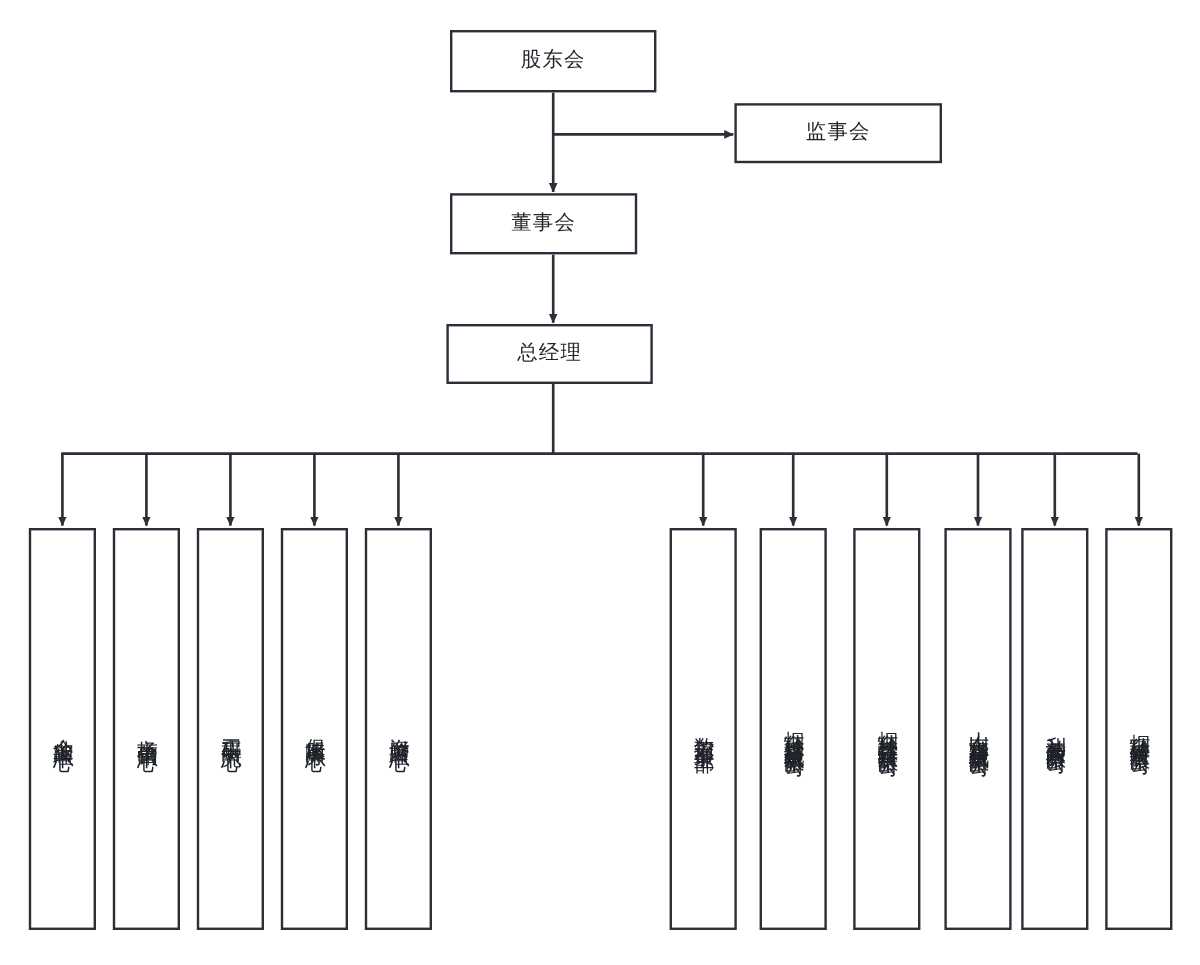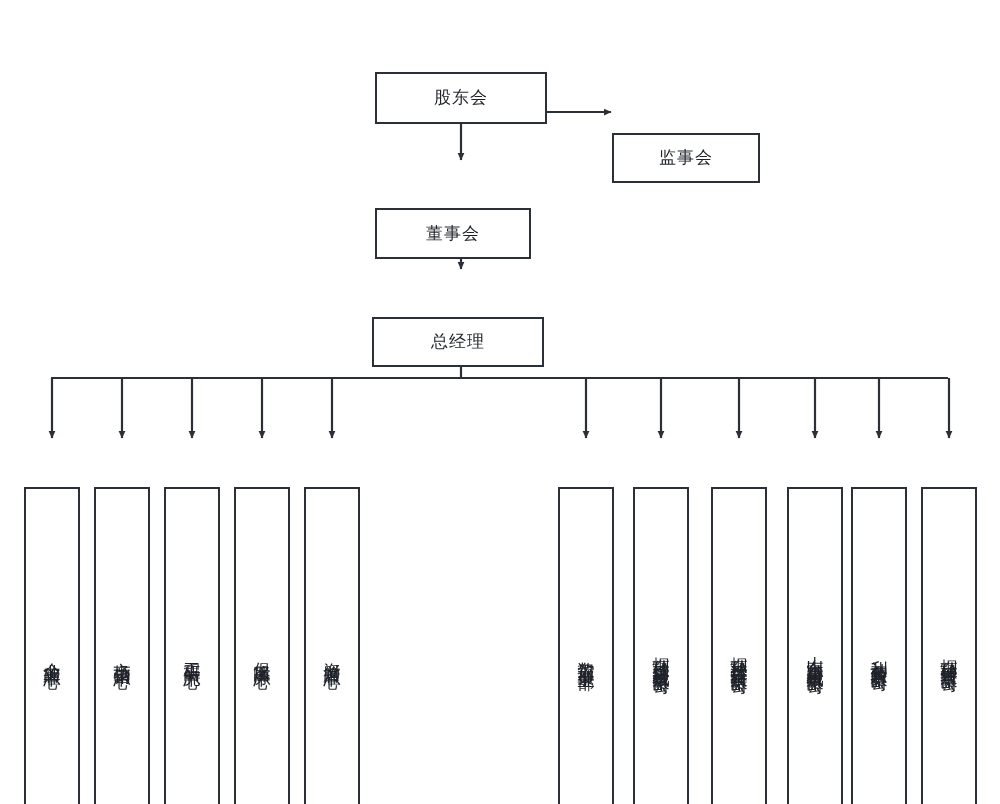--- a/index.html
+++ b/index.html
@@ -26,21 +26,20 @@
   }
   .node-box {
     position: absolute;
     box-sizing: border-box;
     background: #ffffff;
     border: 2px solid #2b2f38;
     display: flex;
     align-items: center;
     justify-content: center;
     z-index: 2;
-    margin-top: 47px;
   }
   .node-label {
     color: #1f2329;
     font-size: 17px;
     line-height: 1.38;
     letter-spacing: 1px;
     text-align: center;
     white-space: nowrap;
   }
   .node-box.vertical .node-label {
@@ -81,21 +80,21 @@
         <line x1="815" y1="378" x2="815" y2="438" marker-end="url(#arrowhead)"></line>
         <line x1="879" y1="378" x2="879" y2="438" marker-end="url(#arrowhead)"></line>
         <line x1="949" y1="378" x2="949" y2="438" marker-end="url(#arrowhead)"></line>
       </g>
   </svg>
 
   <div class="node-box" style="left: 375px; top: 25px; width: 172px; height: 52px;">
     <span class="node-label">股东会</span>
   </div>
 
-  <div class="node-box" style="left: 612px; top: 86px; width: 148px; height: 50px;">
+  <div class="node-box" style="left: 612px; top: 86px; width: 173px; height: 50px;">
     <span class="node-label">监事会</span>
   </div>
 
   <div class="node-box" style="left: 375px; top: 161px; width: 156px; height: 51px;">
     <span class="node-label">董事会</span>
   </div>
 
   <div class="node-box" style="left: 372px; top: 270px; width: 172px; height: 50px;">
     <span class="node-label">总经理</span>
   </div>

